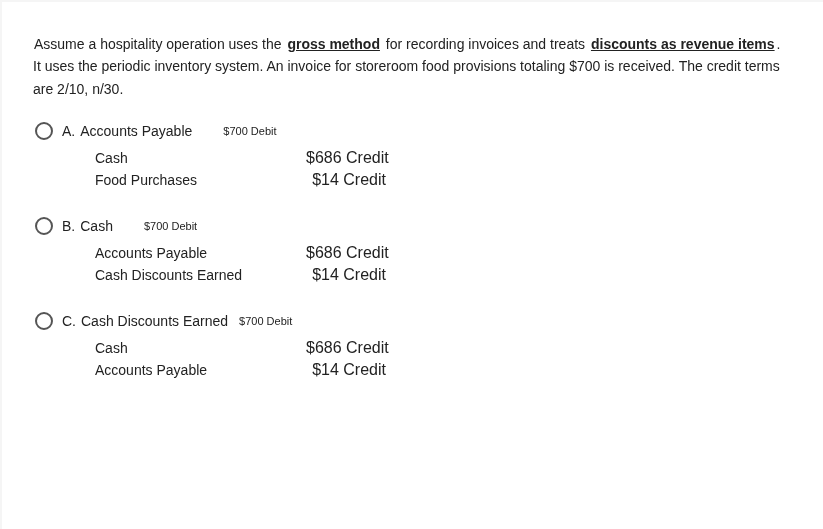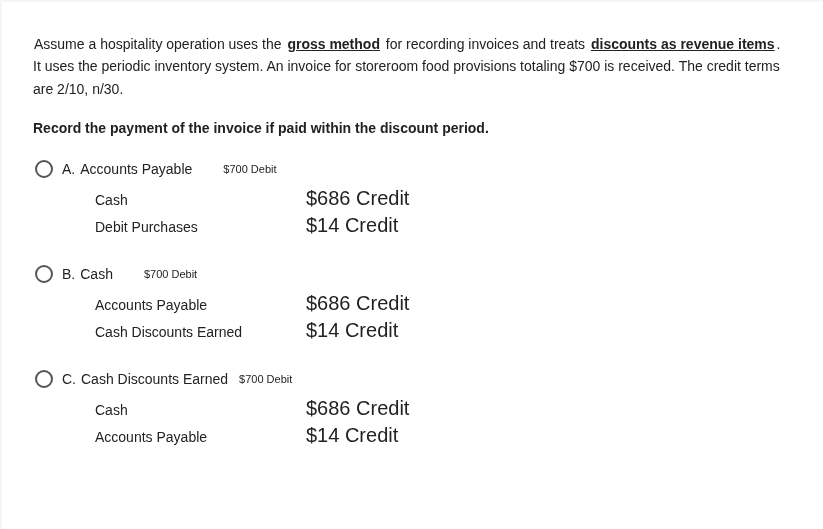--- a/index.html
+++ b/index.html
@@ -69,23 +69,23 @@
       align-items: baseline;
       margin-bottom: 2px;
     }
 
     .account-col {
       min-width: 170px;
       font-size: 14px;
     }
 
     .amount-col {
-      font-size: 20px;
+      font-size: 16px;
       min-width: 80px;
-      text-align: center;
+      text-align: right;
     }
 
     .option-header-line {
       display: flex;
       align-items: center;
       margin-bottom: 4px;
     }
 
     .option-letter {
       font-weight: normal;
@@ -104,36 +104,35 @@
   </style>
 </head>
 <body>
 
 <div class="page-container">
 
   <p class="intro-text">
     <span>Assume a hospitality operation uses the </span><strong>gross method</strong><span> for recording invoices and treats </span><strong>discounts as revenue items</strong><span>. It uses the periodic inventory system. An invoice for storeroom food provisions totaling $700 is received. The credit terms are 2/10, n/30.</span>
   </p>
 
-  <p class="question-prompt">Record the payment of the invoice if paid within the discount period.</p>
 
   <div class="answer-option">
     <div class="option-header-line">
       <div class="radio-circle"></div>
       <span class="option-letter">A. </span>
       <span class="header-account" style="margin-left:4px;">Accounts Payable</span>
       <span class="header-amount" style="margin-left:30px;">$700 Debit</span>
     </div>
     <div class="debit-credit-table">
       <div class="dc-row">
         <span class="account-col">Cash</span>
         <span class="amount-col" style="margin-left:40px;">$686 Credit</span>
       </div>
       <div class="dc-row">
-        <span class="account-col">Debit Purchases</span>
+        <span class="account-col">Food Purchases</span>
         <span class="amount-col" style="margin-left:40px;">$14  Credit</span>
       </div>
     </div>
   </div>
 
   <div class="answer-option">
     <div class="option-header-line">
       <div class="radio-circle"></div>
       <span class="option-letter">B. </span>
       <span class="header-account" style="margin-left:4px;">Cash</span>

